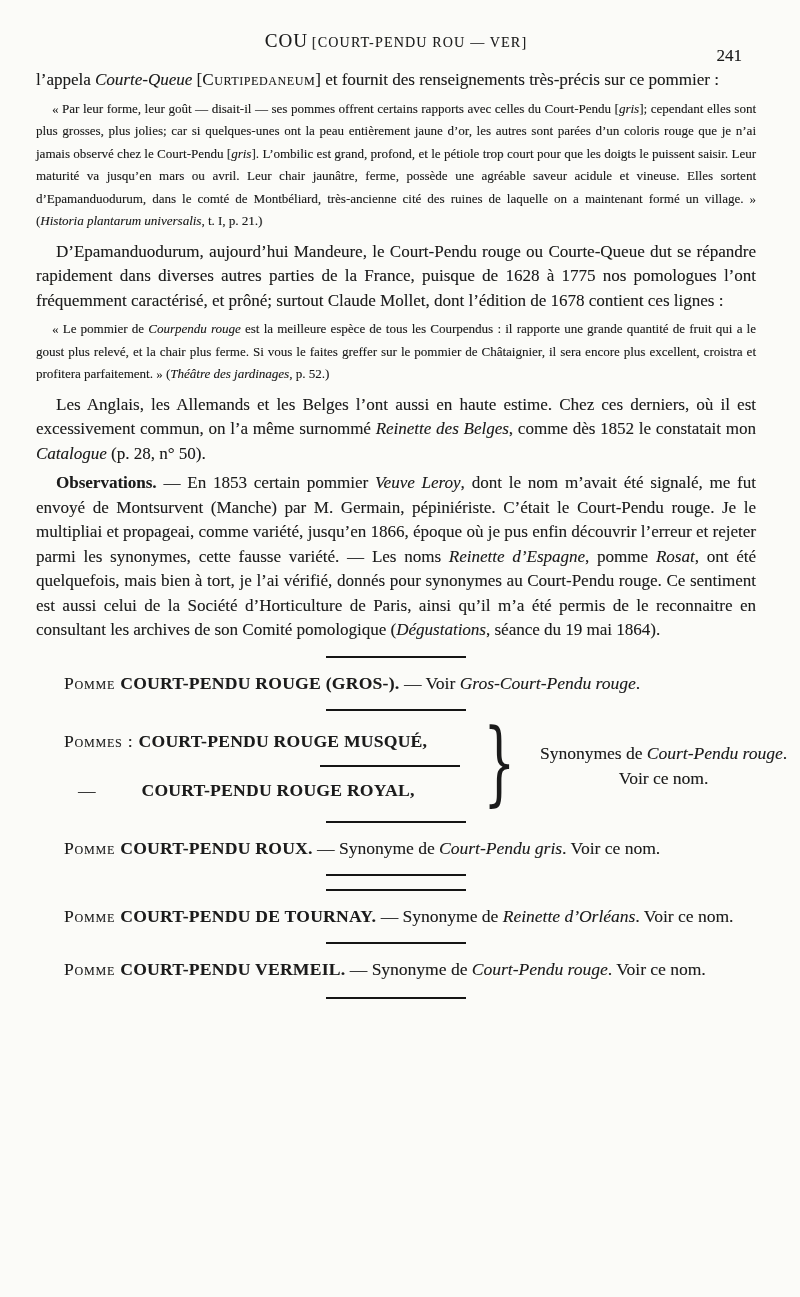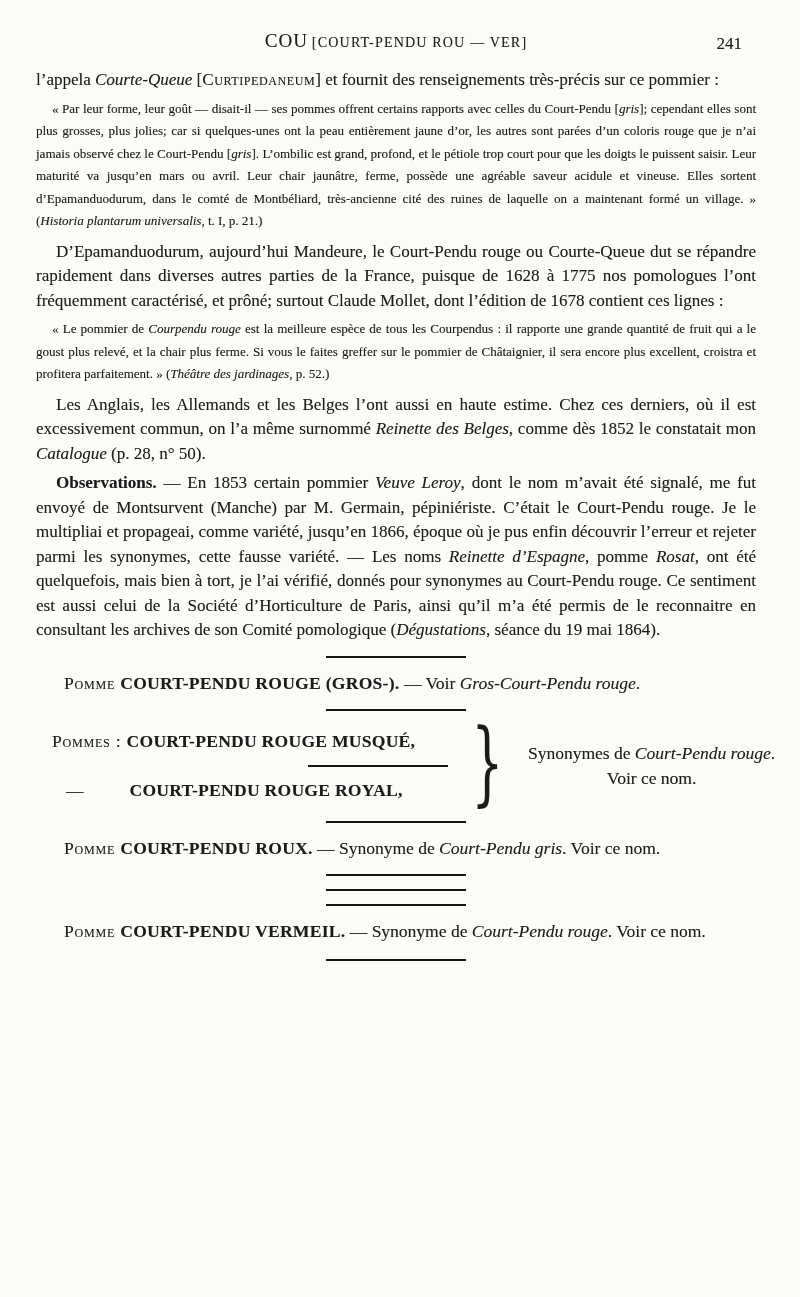--- a/index.html
+++ b/index.html
@@ -9,21 +9,21 @@
     color:#1b1b1b;
     font-family:"Liberation Serif","DejaVu Serif",serif;
     text-shadow:0.3px 0 0 rgba(0,0,0,.30);
   }
   .page{padding:30px 44px 0 36px;}
 
   
   .running-head{position:relative;text-align:center;height:24px;margin-bottom:14px;}
   .rh-abbr{font-size:19px;letter-spacing:1px;text-align:center;}
   .rh-range{font-size:14px;letter-spacing:1.2px;}
-  .pageno{position:absolute;right:14px;top:4px;font-size:17px;}
+  .pageno{position:absolute;right:14px;top:16px;font-size:17px;}
 
   
   p.bodytxt{
     font-size:17px;line-height:24.5px;
     text-align:justify;text-indent:20px;
     margin:0 0 5px 0;
   }
   p.bodytxt.noindent{text-indent:0;}
 
   
@@ -48,21 +48,21 @@
 
   
   .entry{
     font-size:17.5px;line-height:25px;
     text-align:justify;
     margin:0 0 0 28px;padding-left:22px;text-indent:-22px;
   }
   .vn{font-weight:bold;letter-spacing:0.3px;}
 
   
-  .syn-group{display:flex;align-items:center;margin-left:16px;}
+  .syn-group{display:flex;align-items:center;margin-left:28px;}
   .sg-left{width:412px;flex:none;}
   .gline{font-size:17.5px;line-height:25px;white-space:nowrap;}
   .gline.second{padding-left:14px;}
   .ditto{display:inline-block;margin-right:46px;}
   .sg-rule{
     width:140px;height:0;border-top:2.5px solid #151515;
     margin:11px 0 11px 256px;
   }
   .sg-brace{
     flex:none;
@@ -120,20 +120,21 @@
 
   <div class="rule"></div>
 
   <p class="entry"><span class="sc">Pomme </span><span class="vn">COURT-PENDU ROUX.</span><span> — Synonyme de </span><span class="it">Court-Pendu gris</span><span>. Voir ce nom.</span></p>
 
   <div class="rule"></div>
 
 
   <div class="rule"></div>
 
+  <p class="entry"><span class="sc">Pomme </span><span class="vn">COURT-PENDU DE TOURNAY.</span><span> — Synonyme de </span><span class="it">Reinette d’Orléans</span><span>. Voir ce nom.</span></p>
 
   <div class="rule"></div>
 
   <p class="entry"><span class="sc">Pomme </span><span class="vn">COURT-PENDU VERMEIL.</span><span> — Synonyme de </span><span class="it">Court-Pendu rouge</span><span>. Voir ce nom.</span></p>
 
   <div class="rule final"></div>
 
 </div>
 
 </body></html>

